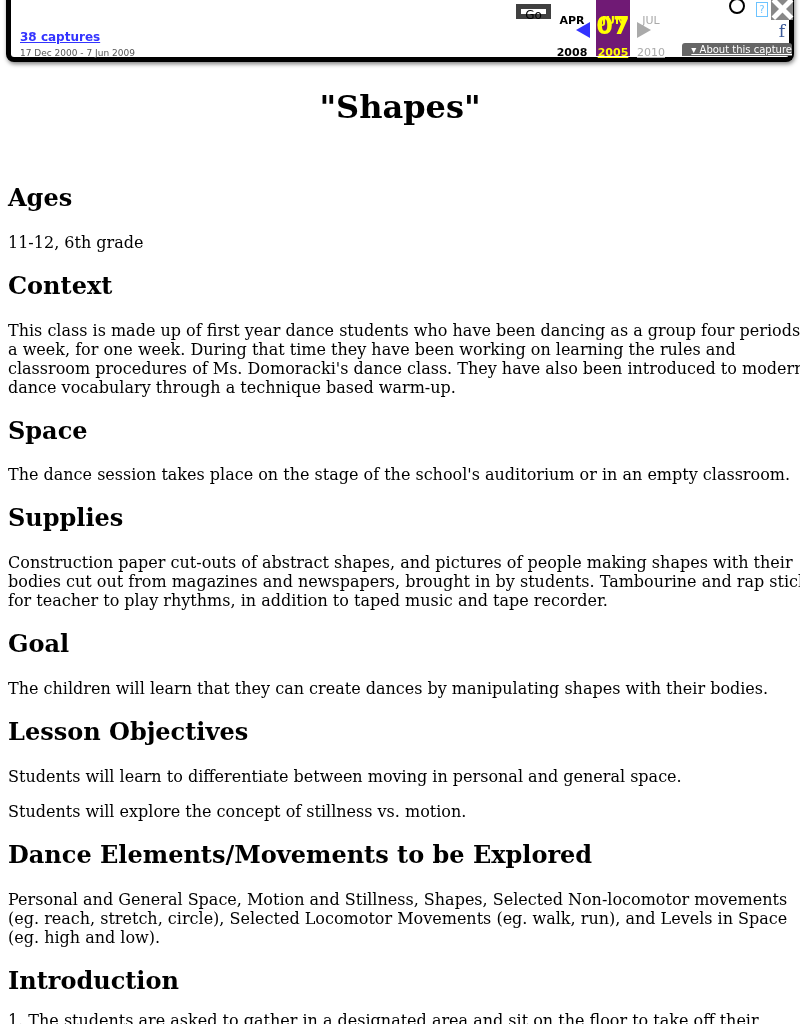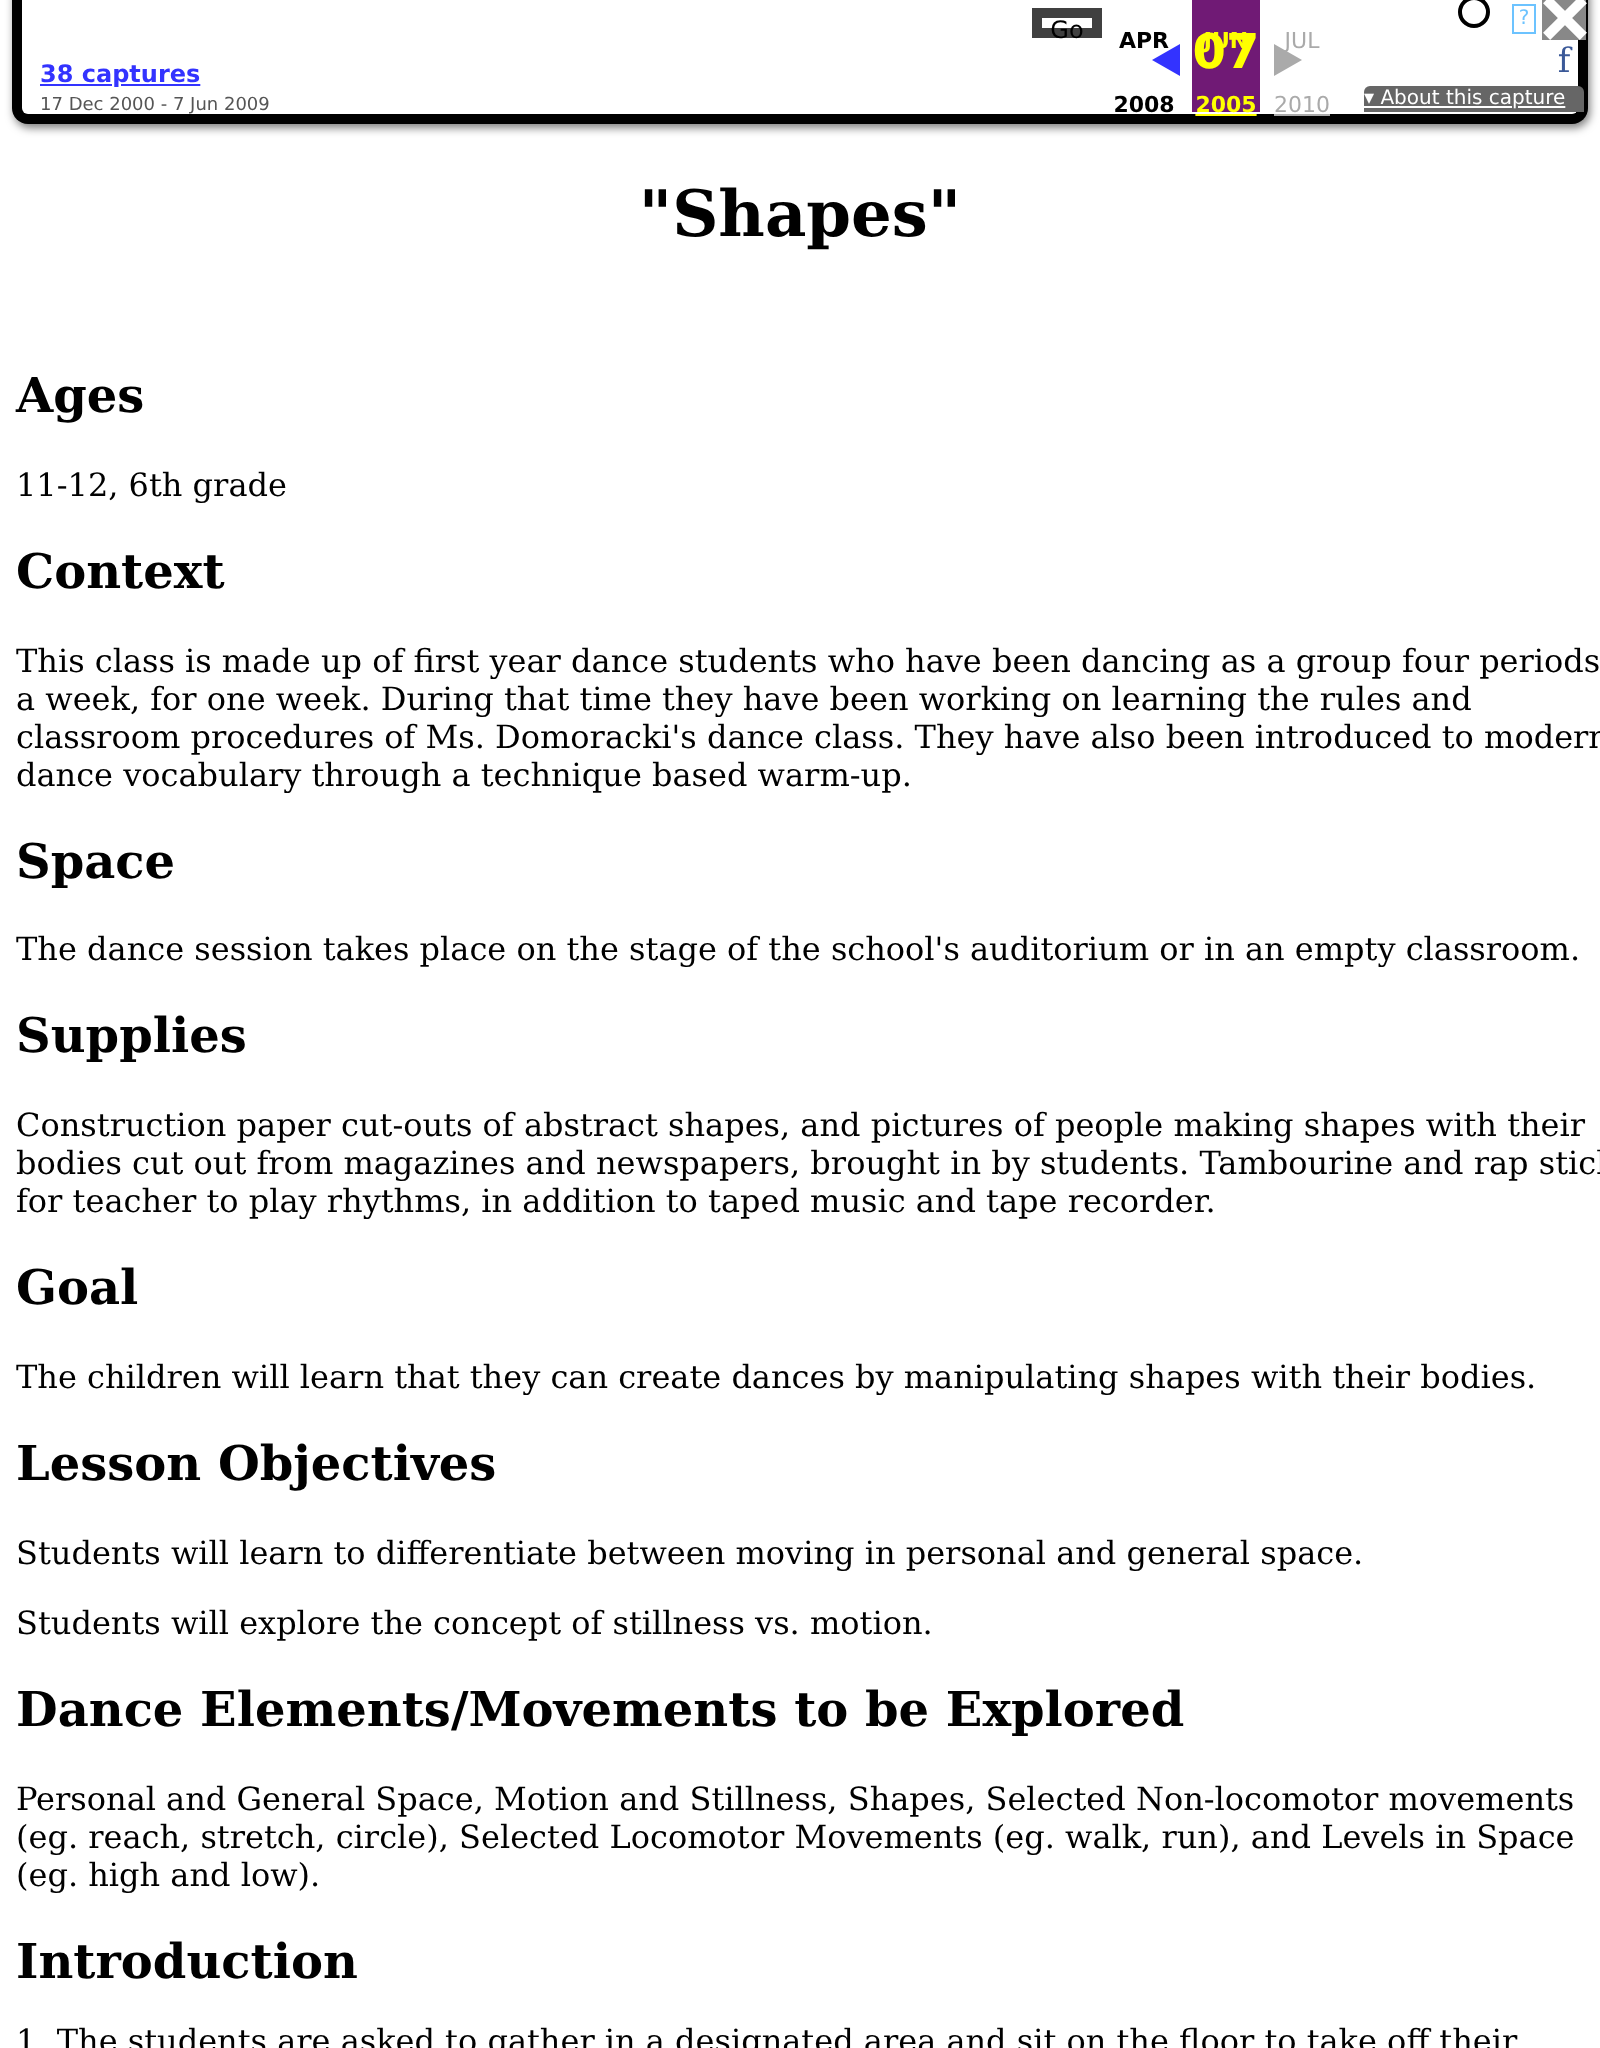--- a/index.html
+++ b/index.html
@@ -68,21 +68,21 @@
     }
     #wm-close::before { transform: rotate(45deg); }
     #wm-close::after { transform: rotate(-45deg); }
     #wm-fb {
       position: absolute; left: 760px; top: 27px; width: 22px; text-align: center;
       font-family: "DejaVu Serif", serif; font-size: 17px; color: #3b5998;
     }
     #wm-about {
       position: absolute; left: 671px; top: 49px; width: 110px; height: 13px;
       background: #666; color: #fff; font-size: 10px; line-height: 13px;
-      text-align: left; border-radius: 3px 3px 0 0; text-decoration: underline;
+      text-align: right; border-radius: 3px 3px 0 0; text-decoration: underline;
     }
 
     
     #content { position: absolute; left: 8px; top: 84px; width: 800px; }
     h1.title {
       margin: 0; text-align: center; font-size: 32px; line-height: 38px; font-weight: bold;
       width: 800px; margin-left: -8px;
     }
     h2 { margin: 0; font-size: 24px; line-height: 28px; font-weight: bold; }
     p { margin: 0; font-size: 16px; line-height: 19px; white-space: normal; }

